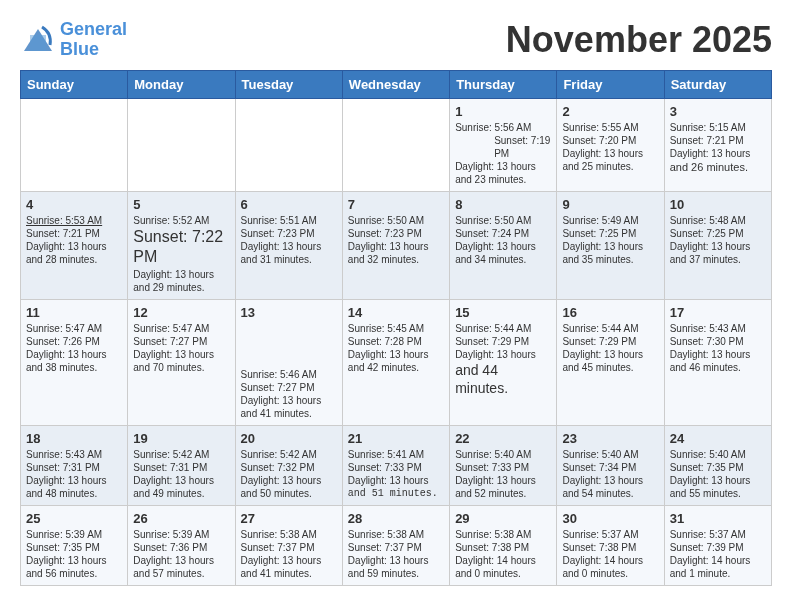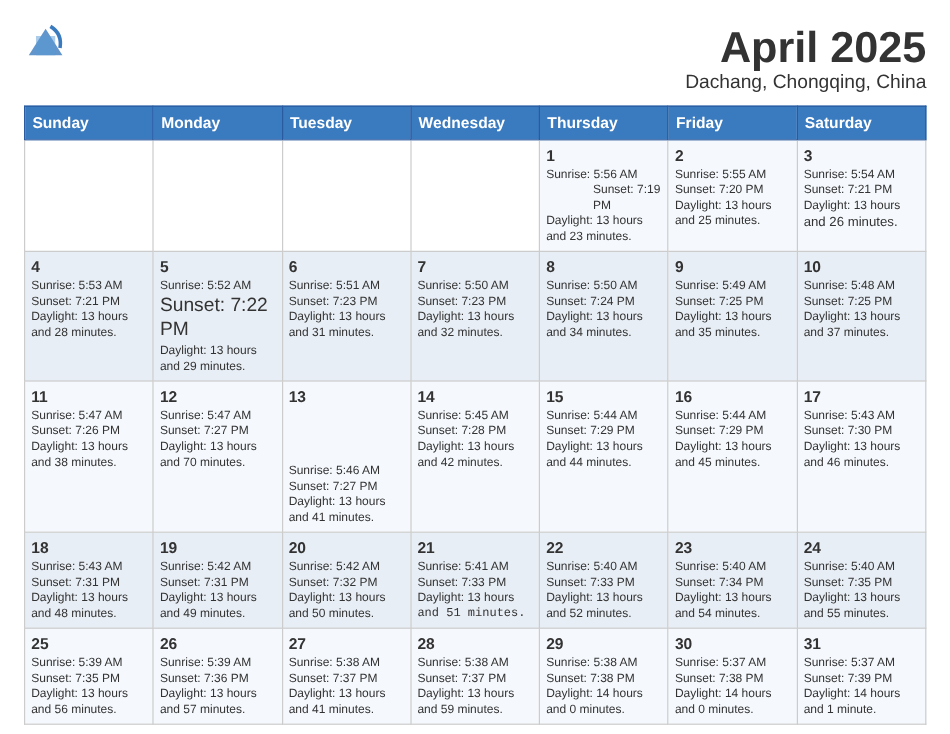--- a/index.html
+++ b/index.html
@@ -89,24 +89,27 @@
 <body>
 
 <div class="header">
   <div class="logo">
     <svg class="logo-icon" viewBox="0 0 36 30">
       <rect x="0" y="0" width="36" height="30" fill="#fff"></rect>
       <path d="M18 4 L32 26 L4 26 Z" fill="#3a7abf" opacity="0.8"></path>
       <path d="M10 10 L26 10 L26 26 L10 26 Z" fill="#5a9ad4" opacity="0.5"></path>
       <path d="M22 2 Q32 8 30 20" stroke="#3a7abf" stroke-width="3" fill="none"></path>
     </svg>
+    <div class="logo-text">
+      <div><span>General</span></div>
+      <div><span style="color:#4a90d9">Blue</span></div>
+    </div>
   </div>
   <div class="title-block">
-    <div class="month-year">April 2025</div>
-    <div class="location">Dachang, Chongqing, China</div>
+    <div class="month-year">November 2025</div>
   </div>
 </div>
 
 <table>
   <thead>
     <tr>
     <th>Sunday</th>
         <th>Monday</th>
         <th>Tuesday</th>
         <th>Wednesday</th>
@@ -130,30 +133,30 @@
         </td>
         <td>
           <span class="day-number">2</span>
           <div style="font-size: 10px; line-height: 1.3;">Sunrise: 5:55 AM</div>
           <div style="font-size: 10px; line-height: 1.3;">Sunset: 7:20 PM</div>
           <div style="font-size: 10px; line-height: 1.3;">Daylight: 13 hours</div>
           <div style="font-size: 10px; line-height: 1.3;">and 25 minutes.</div>
         </td>
         <td>
           <span class="day-number">3</span>
-          <div style="font-size: 10px; line-height: 1.3;">Sunrise: 5:54 AM</div>
+          <div style="font-size: 10px; line-height: 1.3;">Sunrise: 5:15 AM</div>
           <div style="font-size: 10px; line-height: 1.3;">Sunset: 7:21 PM</div>
           <div style="font-size: 10px; line-height: 1.3;">Daylight: 13 hours</div>
           <div style="font-size: 11px; line-height: 1.3;">and 26 minutes.</div>
         </td>
       </tr>
       <tr>
         <td>
           <span class="day-number">4</span>
-          <div style="font-size: 10px; line-height: 1.3;">Sunrise: 5:53 AM</div>
+          <div style="font-size: 10px; line-height: 1.3; text-decoration: underline;">Sunrise: 5:53 AM</div>
           <div style="font-size: 10px; line-height: 1.3;">Sunset: 7:21 PM</div>
           <div style="font-size: 10px; line-height: 1.3;">Daylight: 13 hours</div>
           <div style="font-size: 10px; line-height: 1.3;">and 28 minutes.</div>
         </td>
         <td>
           <span class="day-number">5</span>
           <div style="font-size: 10px; line-height: 1.3;">Sunrise: 5:52 AM</div>
           <div style="font-size: 16px; line-height: 1.3;">Sunset: 7:22 PM</div>
           <div style="font-size: 10px; line-height: 1.3;">Daylight: 13 hours</div>
           <div style="font-size: 10px; line-height: 1.3;">and 29 minutes.</div>
@@ -221,21 +224,21 @@
           <div style="font-size: 10px; line-height: 1.3;">Sunrise: 5:45 AM</div>
           <div style="font-size: 10px; line-height: 1.3;">Sunset: 7:28 PM</div>
           <div style="font-size: 10px; line-height: 1.3;">Daylight: 13 hours</div>
           <div style="font-size: 10px; line-height: 1.3;">and 42 minutes.</div>
         </td>
         <td>
           <span class="day-number">15</span>
           <div style="font-size: 10px; line-height: 1.3;">Sunrise: 5:44 AM</div>
           <div style="font-size: 10px; line-height: 1.3;">Sunset: 7:29 PM</div>
           <div style="font-size: 10px; line-height: 1.3;">Daylight: 13 hours</div>
-          <div style="font-size: 10px; line-height: 1.3;">and 44 minutes.</div>
+          <div style="font-size: 14px; line-height: 1.3;">and 44 minutes.</div>
         </td>
         <td>
           <span class="day-number">16</span>
           <div style="font-size: 10px; line-height: 1.3;">Sunrise: 5:44 AM</div>
           <div style="font-size: 10px; line-height: 1.3;">Sunset: 7:29 PM</div>
           <div style="font-size: 10px; line-height: 1.3;">Daylight: 13 hours</div>
           <div style="font-size: 10px; line-height: 1.3;">and 45 minutes.</div>
         </td>
         <td>
           <span class="day-number">17</span>

